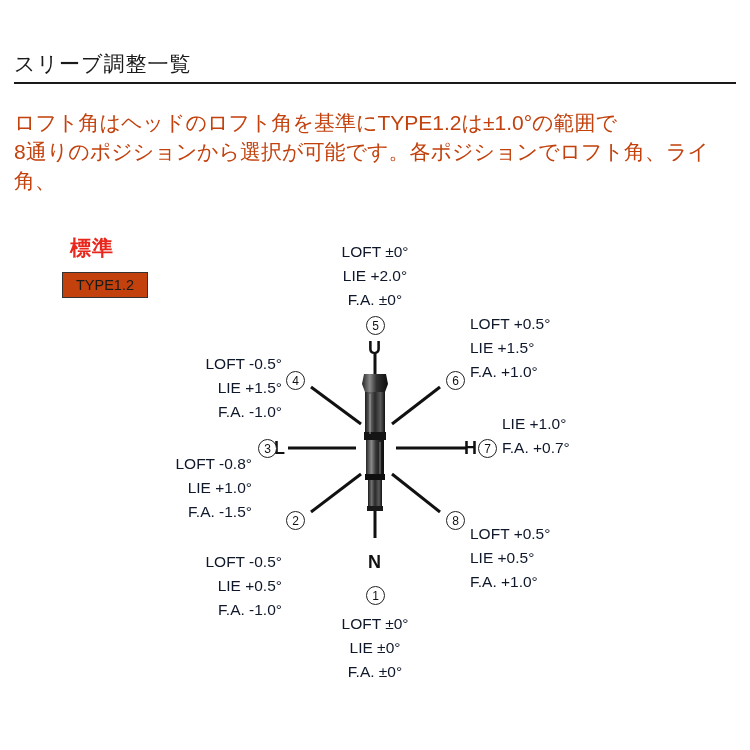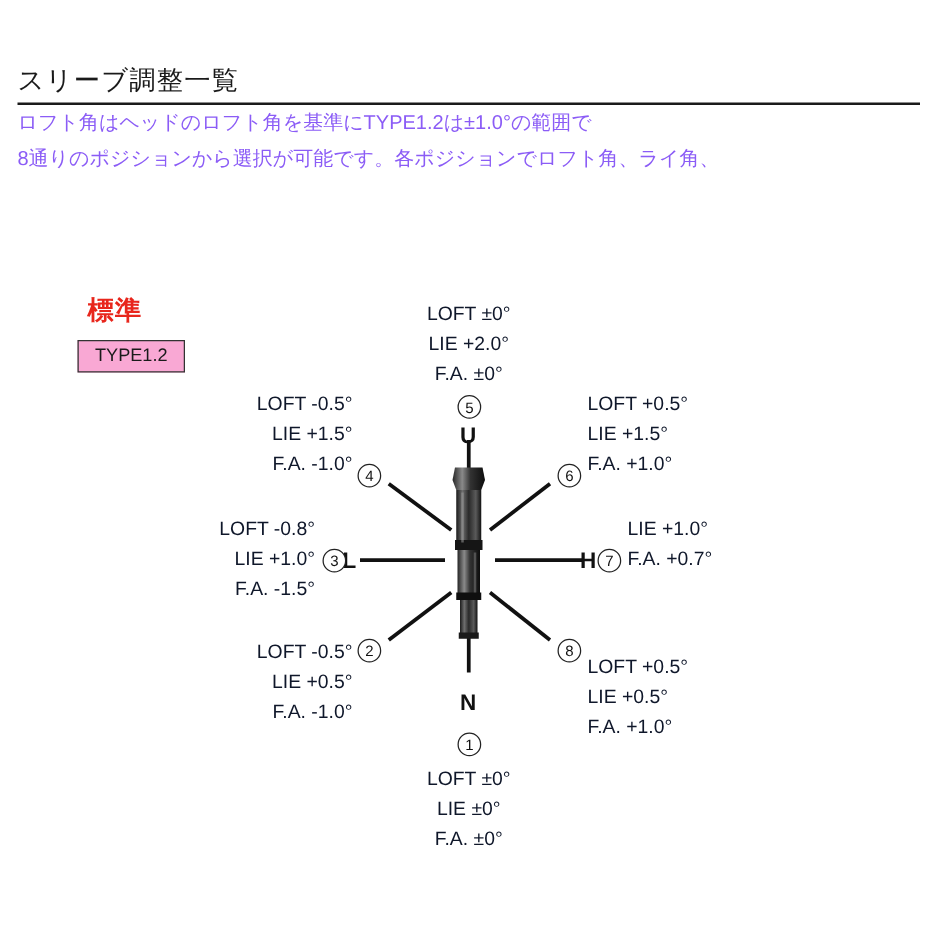--- a/index.html
+++ b/index.html
@@ -33,25 +33,25 @@
     position: absolute;
     left: 14px;
     top: 82px;
     width: 722px;
     height: 2px;
     background: #1a1a1a;
   }
   .intro {
     position: absolute;
     left: 14px;
-    top: 84px;
+    top: 108px;
     width: 700px;
-    font-size: 16px;
+    font-size: 21px;
     line-height: 29px;
-    color: #8b5cf6;
+    color: #c2410c;
   }
 
   
   .std-label {
     position: absolute;
     left: 70px;
     top: 234px;
     font-size: 21px;
     font-weight: bold;
     color: #e8261c;
@@ -63,21 +63,21 @@
     top: 272px;
     width: 86px;
     height: 26px;
     border: 1px solid #333333;
     box-sizing: border-box;
     display: flex;
     align-items: center;
     justify-content: center;
     font-size: 14.5px;
     color: #1a1a1a;
-    background: #f9a8d4;
+    background: #c2410c;
   }
 
   
   .diagram {
     position: absolute;
     left: 0;
     top: 0;
     width: 750px;
     height: 750px;
   }
@@ -97,21 +97,21 @@
   }
 
   
   .blk {
     position: absolute;
     font-size: 15.5px;
     line-height: 24px;
     color: #0f172a;
     white-space: nowrap;
   }
-  .blk.r { text-align: right; }
+  .blk.r { text-align: right; margin-top: 40px; }
   .blk.l { text-align: left; }
   .blk.c { text-align: center; }
 
   
   .num {
     position: absolute;
     width: 19px;
     height: 19px;
     border: 1px solid #222222;
     border-radius: 50%;

